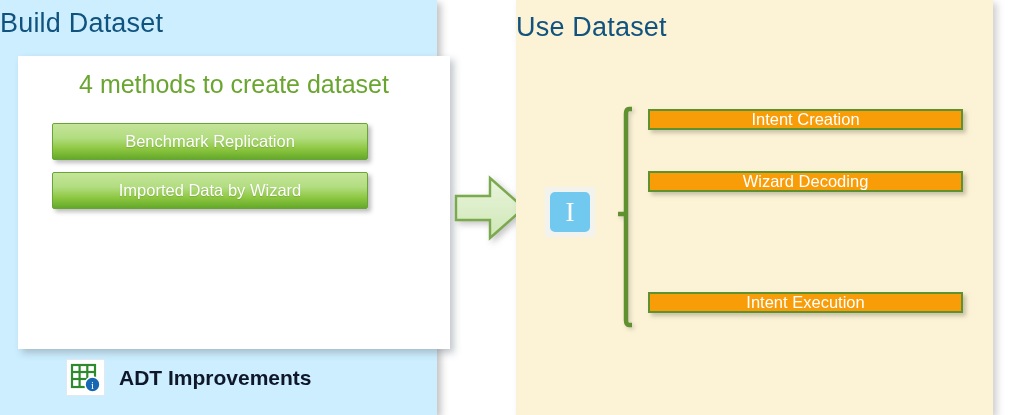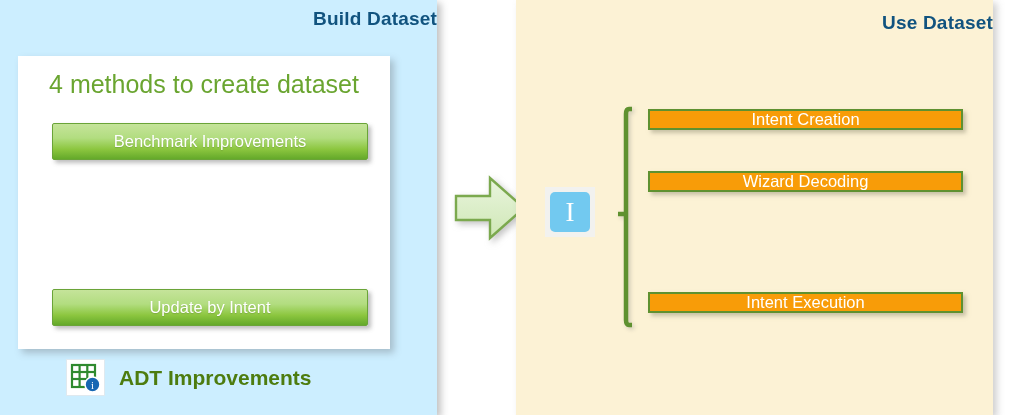--- a/index.html
+++ b/index.html
@@ -42,36 +42,36 @@
     width: 477px;
     height: 415px;
     background: #fcf2d5;
     box-shadow: 4px 3px 7px rgba(120,120,120,0.35);
   }
 
   .panel-title {
     position: absolute;
     left: 0;
     right: 0;
-    text-align: right;
+    text-align: left;
     color: #11537f;
-    font-weight: bold;
-    font-size: 19px;
+    font-weight: normal;
+    font-size: 27px;
     letter-spacing: 0.2px;
     white-space: nowrap;
   }
   .panel-build .panel-title { top: 8px; }
   .panel-use   .panel-title { top: 12px; }
 
   
   .methods-card {
     position: absolute;
     left: 18px;
     top: 56px;
-    width: 372px;
+    width: 432px;
     height: 293px;
     background: #ffffff;
     box-shadow: 4px 4px 7px rgba(120,130,140,0.45);
   }
   .methods-heading {
     position: absolute;
     left: 0;
     right: 0;
     top: 14px;
     text-align: center;
@@ -117,21 +117,21 @@
     height: 37px;
     background: #ffffff;
     border: 1px solid #dfe9ef;
     box-sizing: border-box;
     position: relative;
     flex: 0 0 auto;
   }
   .adt-icon svg { display: block; }
   .footer-label {
     margin-left: 14px;
-    color: #4d7c0f;
+    color: #0f172a;
     font-size: 21px;
     font-weight: bold;
     white-space: nowrap;
   }
 
   
   .flow-arrow {
     position: absolute;
     left: 452px;
     top: 170px;
@@ -205,25 +205,25 @@
 <div class="canvas">
 
   <div class="panel panel-build">
 
     <div class="panel-title">Build Dataset</div>
 
     <div class="methods-card">
 
       <div class="methods-heading">4 methods to create dataset</div>
 
-      <div class="green-btn b0">Benchmark Improvements</div>
-
-
-
-      <div class="green-btn b3">Update by Intent</div>
+      <div class="green-btn b0">Benchmark Replication</div>
+
+      <div class="green-btn b1">Imported Data by Wizard</div>
+
+
     </div>
 
     <div class="footer-row">
       <div class="adt-icon">
         <svg width="37" height="35" viewBox="0 0 37 35" xmlns="http://www.w3.org/2000/svg">
           <g stroke="#2f8a2f" stroke-width="2.2" fill="none">
             <rect x="5" y="5" width="23" height="22"></rect>
             <line x1="5" y1="12" x2="28" y2="12"></line>
             <line x1="5" y1="19" x2="28" y2="19"></line>
             <line x1="12.6" y1="5" x2="12.6" y2="27"></line>

